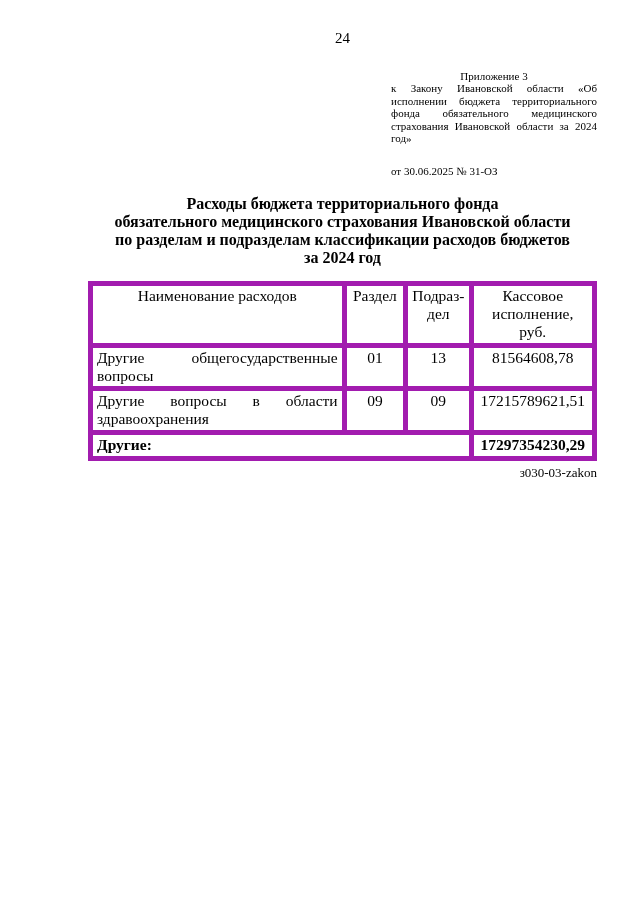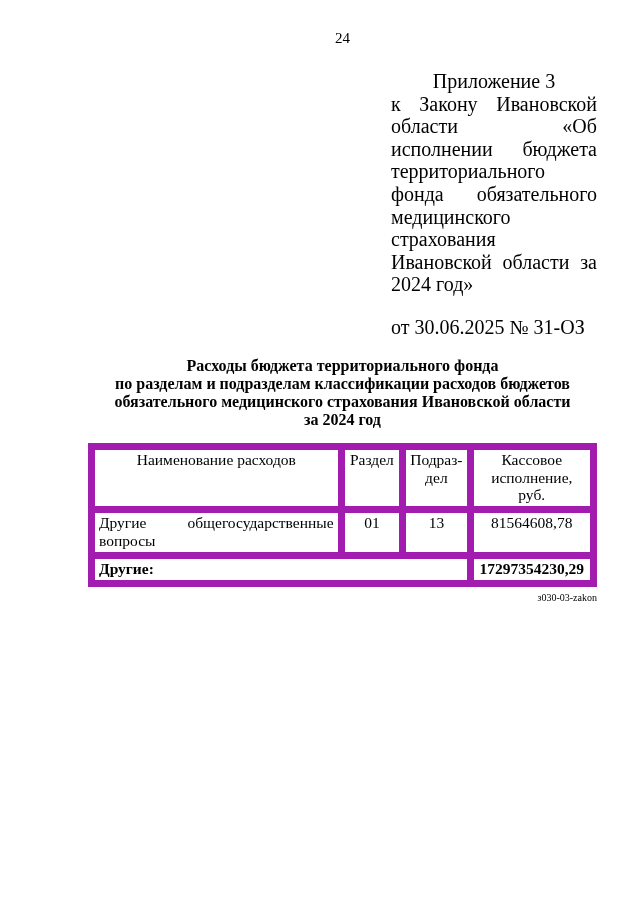--- a/index.html
+++ b/index.html
@@ -17,79 +17,79 @@
     padding: 30px 43px 0 88px; 
   }
   .page-number {
     text-align: center;
     font-size: 15px;
     margin-bottom: 23px;
   }
   .annex {
     width: 206px;
     margin-left: auto;
-    font-size: 20px;
+    font-size: 11px;
     line-height: 1.13;
   }
   .annex-heading { text-align: center; }
   .annex-body { text-align: justify; }
   .annex-date { text-align: left; margin-top: 20px; }
   .doc-title {
     margin-top: 18px;
     text-align: center;
     font-weight: bold;
     font-size: 16px;
     line-height: 1.13;
   }
   table.expenses {
     margin-top: 14px;
     border-collapse: collapse;
     width: 509px;
     font-size: 15.5px;
   }
   table.expenses th, table.expenses td {
-    border: 7px solid #a21caf;
+    border: 5px solid #a21caf;
     padding: 1px 4px 2px 4px;
     vertical-align: top;
     line-height: 1.15;
   }
   table.expenses th {
     font-weight: normal;
     text-align: center;
   }
   th.podrazdel-h { white-space: pre-line; }
   td.name-cell { text-align: justify; }
   td.num-cell { text-align: center; }
   tr.total-row td { font-weight: bold; }
   td.total-label { text-align: left; }
   .footer-code {
     margin-top: 5px;
     text-align: right;
-    font-size: 10px;
+    font-size: 13px;
     line-height: 1.1;
   }
 </style>
 </head>
 <body>
 
 <div class="page">
   <div class="content">
 
     <div class="page-number">24</div>
 
     <div class="annex">
       <div class="annex-heading">Приложение 3</div>
       <div class="annex-body">к Закону Ивановской области «Об исполнении бюджета территориального фонда обязательного медицинского страхования Ивановской области за 2024 год»</div>
       <div class="annex-date">от 30.06.2025 № 31-ОЗ</div>
     </div>
 
     <div class="doc-title">
       <div>Расходы бюджета территориального фонда</div>
+      <div>обязательного медицинского страхования Ивановской области</div>
       <div>по разделам и подразделам классификации расходов бюджетов</div>
-      <div>обязательного медицинского страхования Ивановской области</div>
       <div>за 2024 год</div>
     </div>
 
     <table class="expenses">
       <colgroup>
         <col style="width:262px">
         <col style="width:62px">
         <col style="width:61px">
         <col style="width:124px">
       </colgroup>
@@ -102,20 +102,26 @@
           <th>Кассовое исполнение, руб.</th>
         </tr>
       </thead>
       <tbody>
         <tr>
           <td class="name-cell">Другие общегосударственные вопросы</td>
           <td class="num-cell">01</td>
           <td class="num-cell">13</td>
           <td class="num-cell">81564608,78</td>
         </tr>
+        <tr>
+          <td class="name-cell">Другие вопросы в области здравоохранения</td>
+          <td class="num-cell">09</td>
+          <td class="num-cell">09</td>
+          <td class="num-cell">17215789621,51</td>
+        </tr>
         <tr class="total-row">
           <td class="total-label" colspan="3">Другие:</td>
           <td class="num-cell">17297354230,29</td>
         </tr>
       </tbody>
     </table>
 
     <div class="footer-code">з030-03-zakon</div>
 
   </div>

